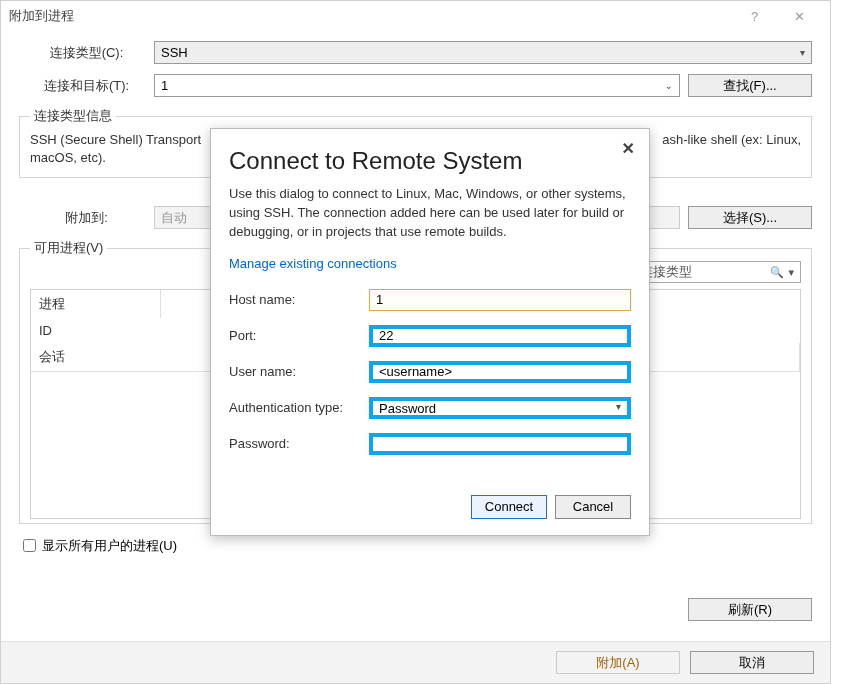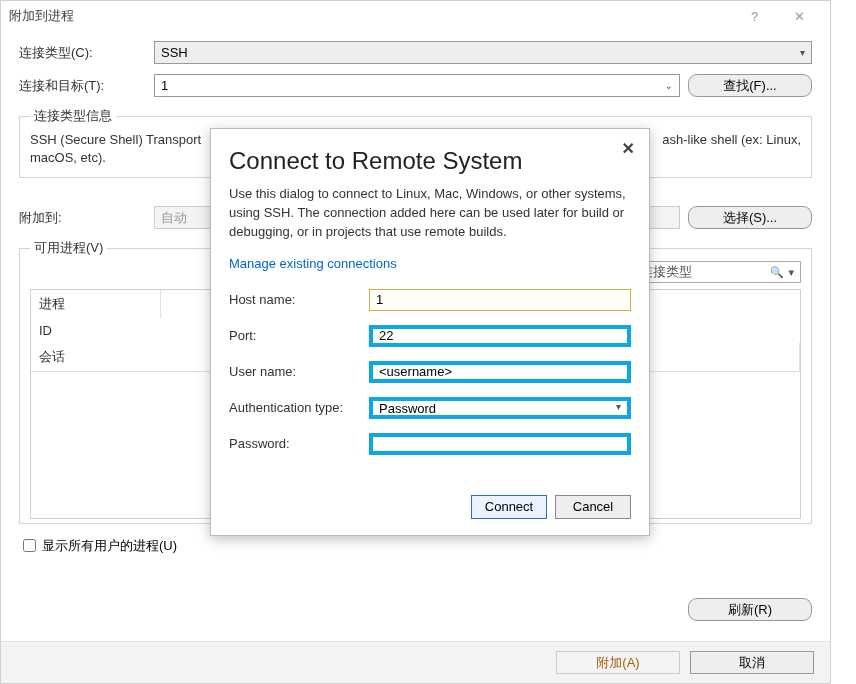--- a/index.html
+++ b/index.html
@@ -2,30 +2,30 @@
 <html><head>
   <meta charset="utf-8">
   <style>
     * { box-sizing: border-box; font-family: "Segoe UI", "Microsoft YaHei", sans-serif; font-size: 13px; }
     body { margin: 0; padding: 0; background: #fff; width: 856px; height: 684px; position: relative; overflow: hidden; }
     .window { width: 831px; height: 684px; border: 1px solid #d0d0d0; position: relative; background: #fff; }
     .titlebar { height: 30px; display: flex; align-items: center; padding: 0 8px; }
     .titlebar-text { flex: 1; color: #444; }
     .titlebar-btn { width: 45px; height: 30px; display: flex; align-items: center; justify-content: center; color: #999; cursor: pointer; }
     .body { padding: 0 18px; }
-    .row { display: flex; align-items: center; margin: 10px 0; }
+    .row { display: flex; align-items: center; margin: 10px 0; text-align: center; }
     .label-col { width: 135px; color: #333; }
     .field-col { flex: 1; }
     .btn-col { width: 124px; margin-left: 8px; }
     .select, .combo, .text-input { width: 100%; height: 23px; border: 1px solid #999; padding: 0 6px; background: #fff; }
     .select { background: #eee; display: flex; align-items: center; justify-content: space-between; padding-right: 6px; }
     .combo { display: flex; align-items: center; justify-content: space-between; }
     .chev { color: #555; font-size: 10px; }
     .btn { height: 23px; border: 1px solid #999; background: #eee; cursor: pointer; display: flex; align-items: center; justify-content: center; }
-    .btn.wide { width: 124px; border-radius: 9px; }
+    .btn.wide { width: 124px; }
     .btn.disabled { color: #a16207; background: #f3f3f3; border-color: #ccc; cursor: default; }
     fieldset.group { border: 1px solid #d4d4d4; padding: 6px 10px 10px 10px; margin: 10px 0; }
     fieldset.group legend { padding: 0 4px; color: #333; }
     .info-text { color: #333; line-height: 1.4; }
     .auto-box { height: 23px; border: 1px solid #ccc; background: #f3f3f3; display: flex; align-items: center; padding: 0 6px; color: #999; }
     .table-wrap { border: 1px solid #d0d0d0; height: 230px; margin-top: 6px; background: #fff; display: flex; flex-direction: column; }
     .filter-row { display: flex; margin-bottom: 0; }
     .filter-spacer { flex: 1; }
     .filter-box { width: 168px; height: 22px; border: 1px solid #aaa; display: flex; align-items: center; padding: 0 6px; justify-content: space-between; color: #555; }
     .thead { display: flex; border-bottom: 1px solid #e0e0e0; flex-direction: column; }

